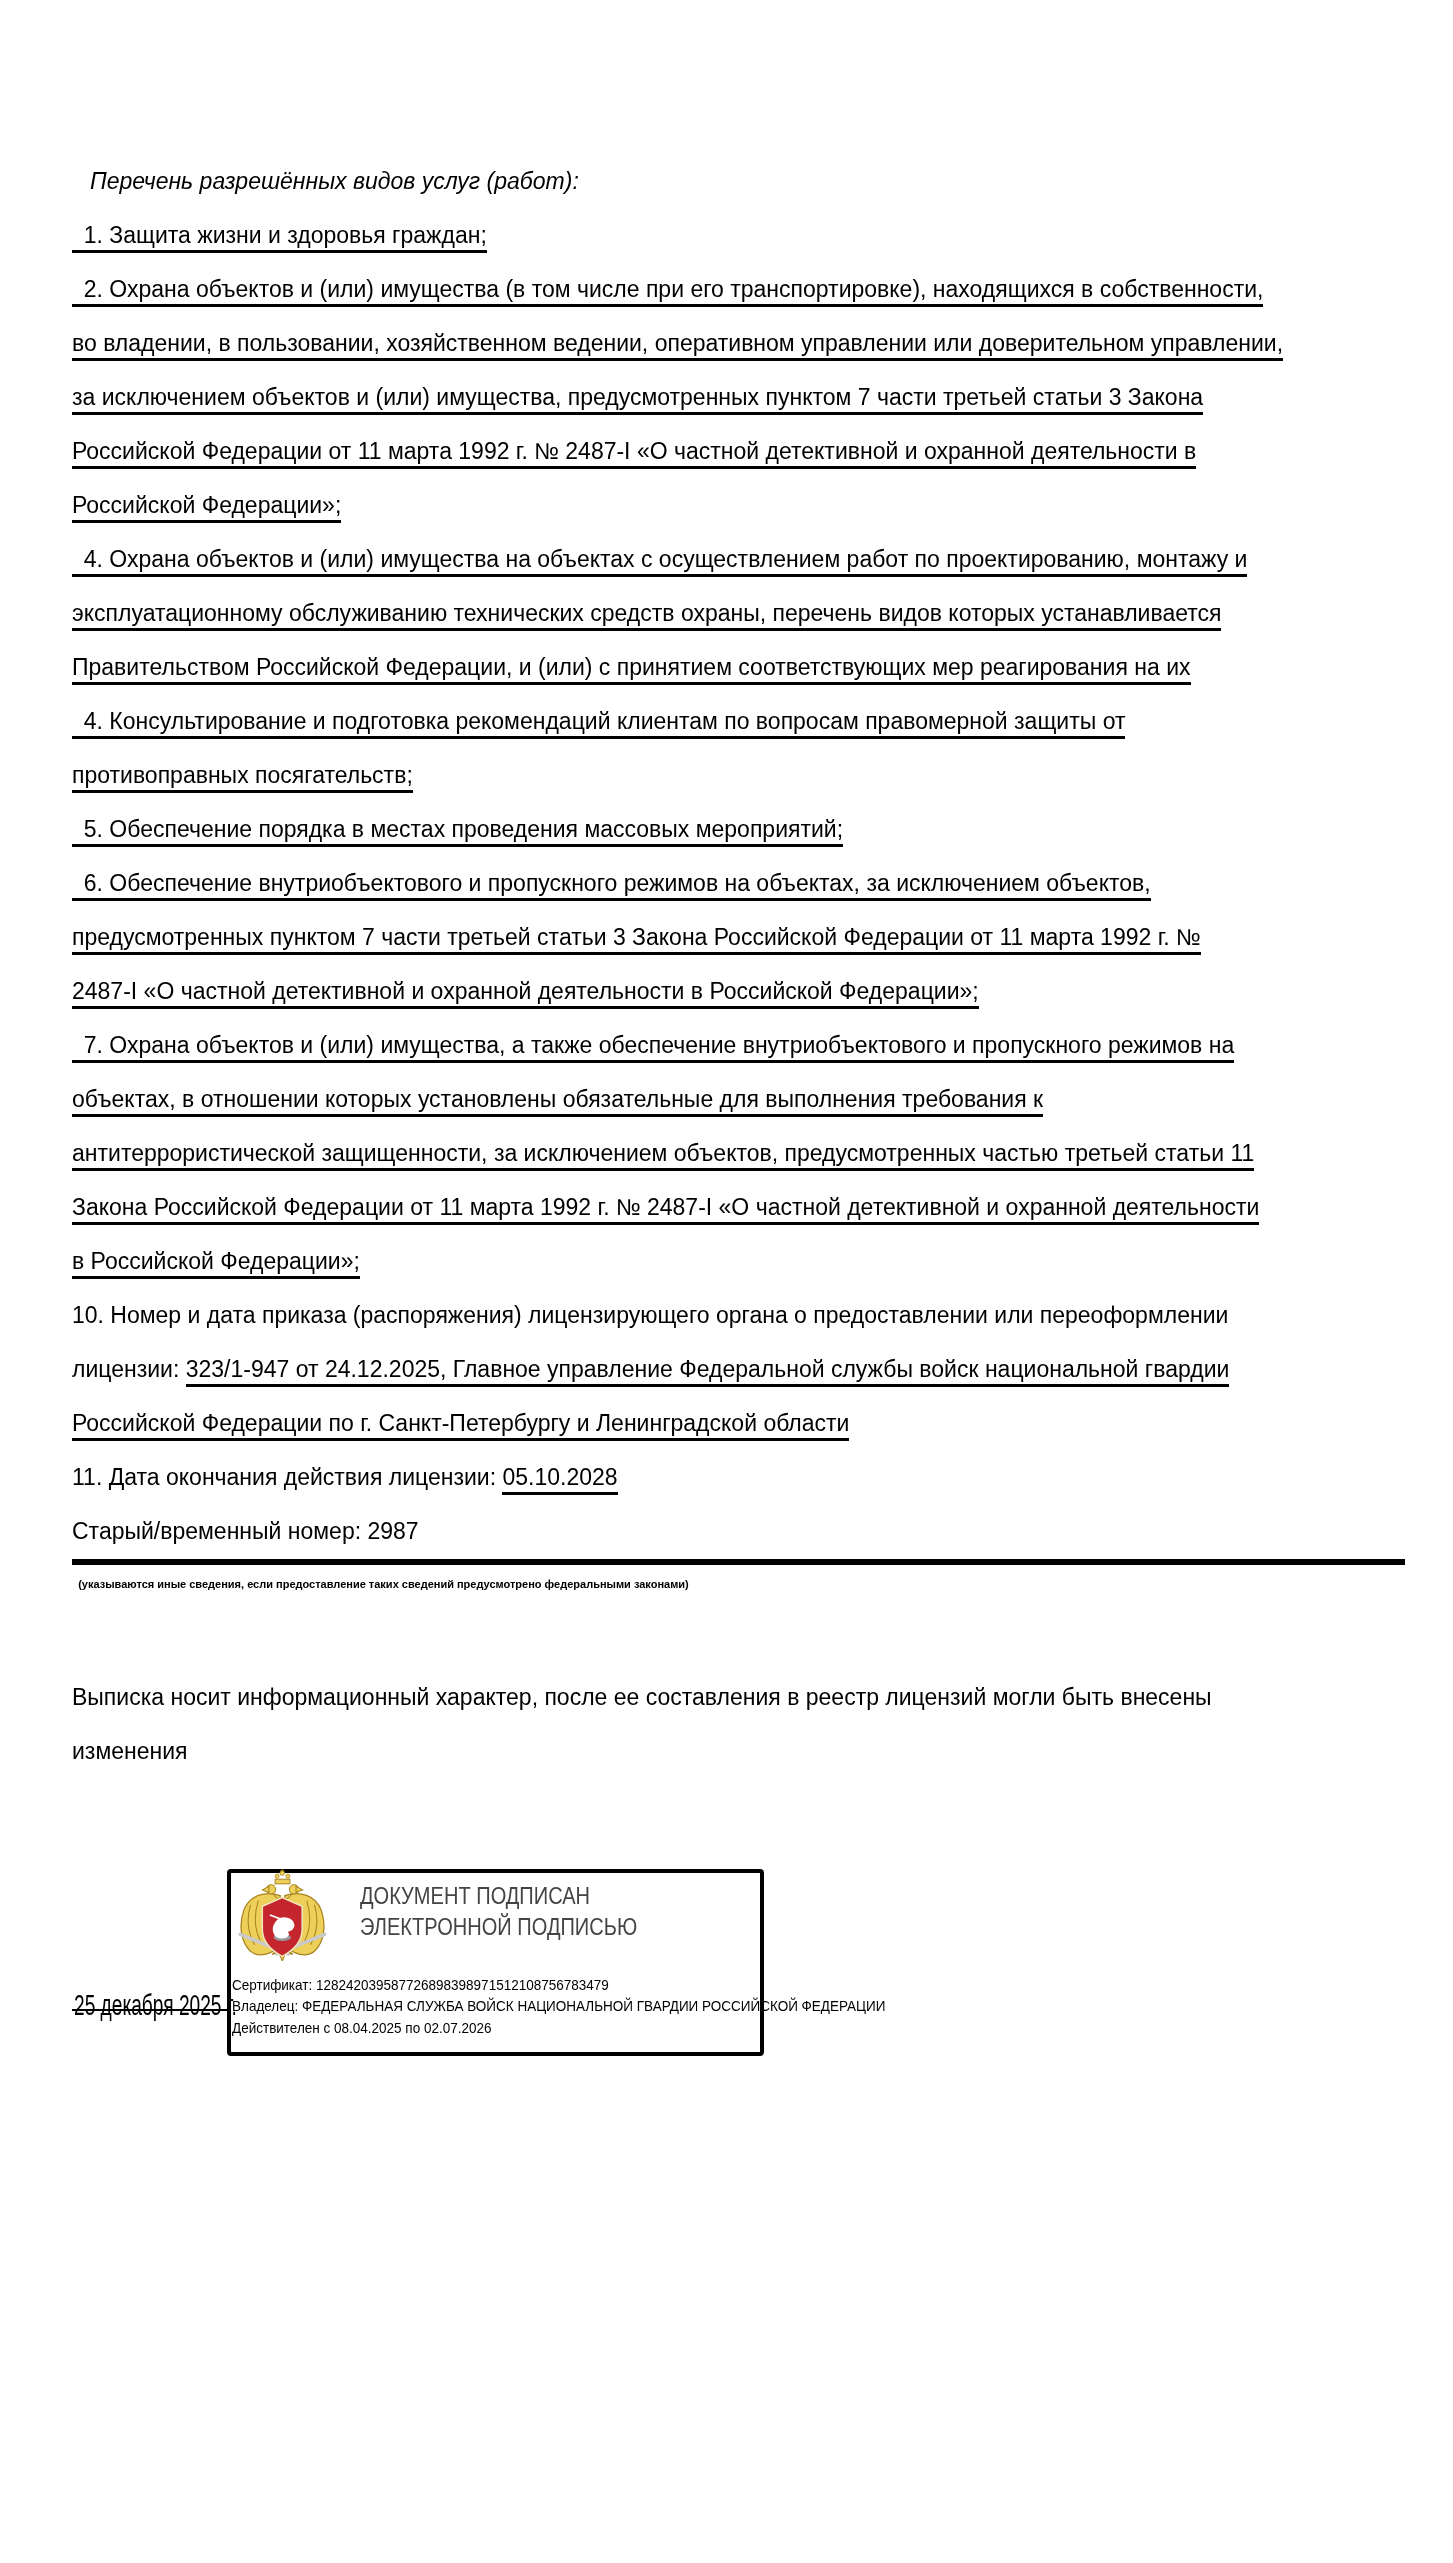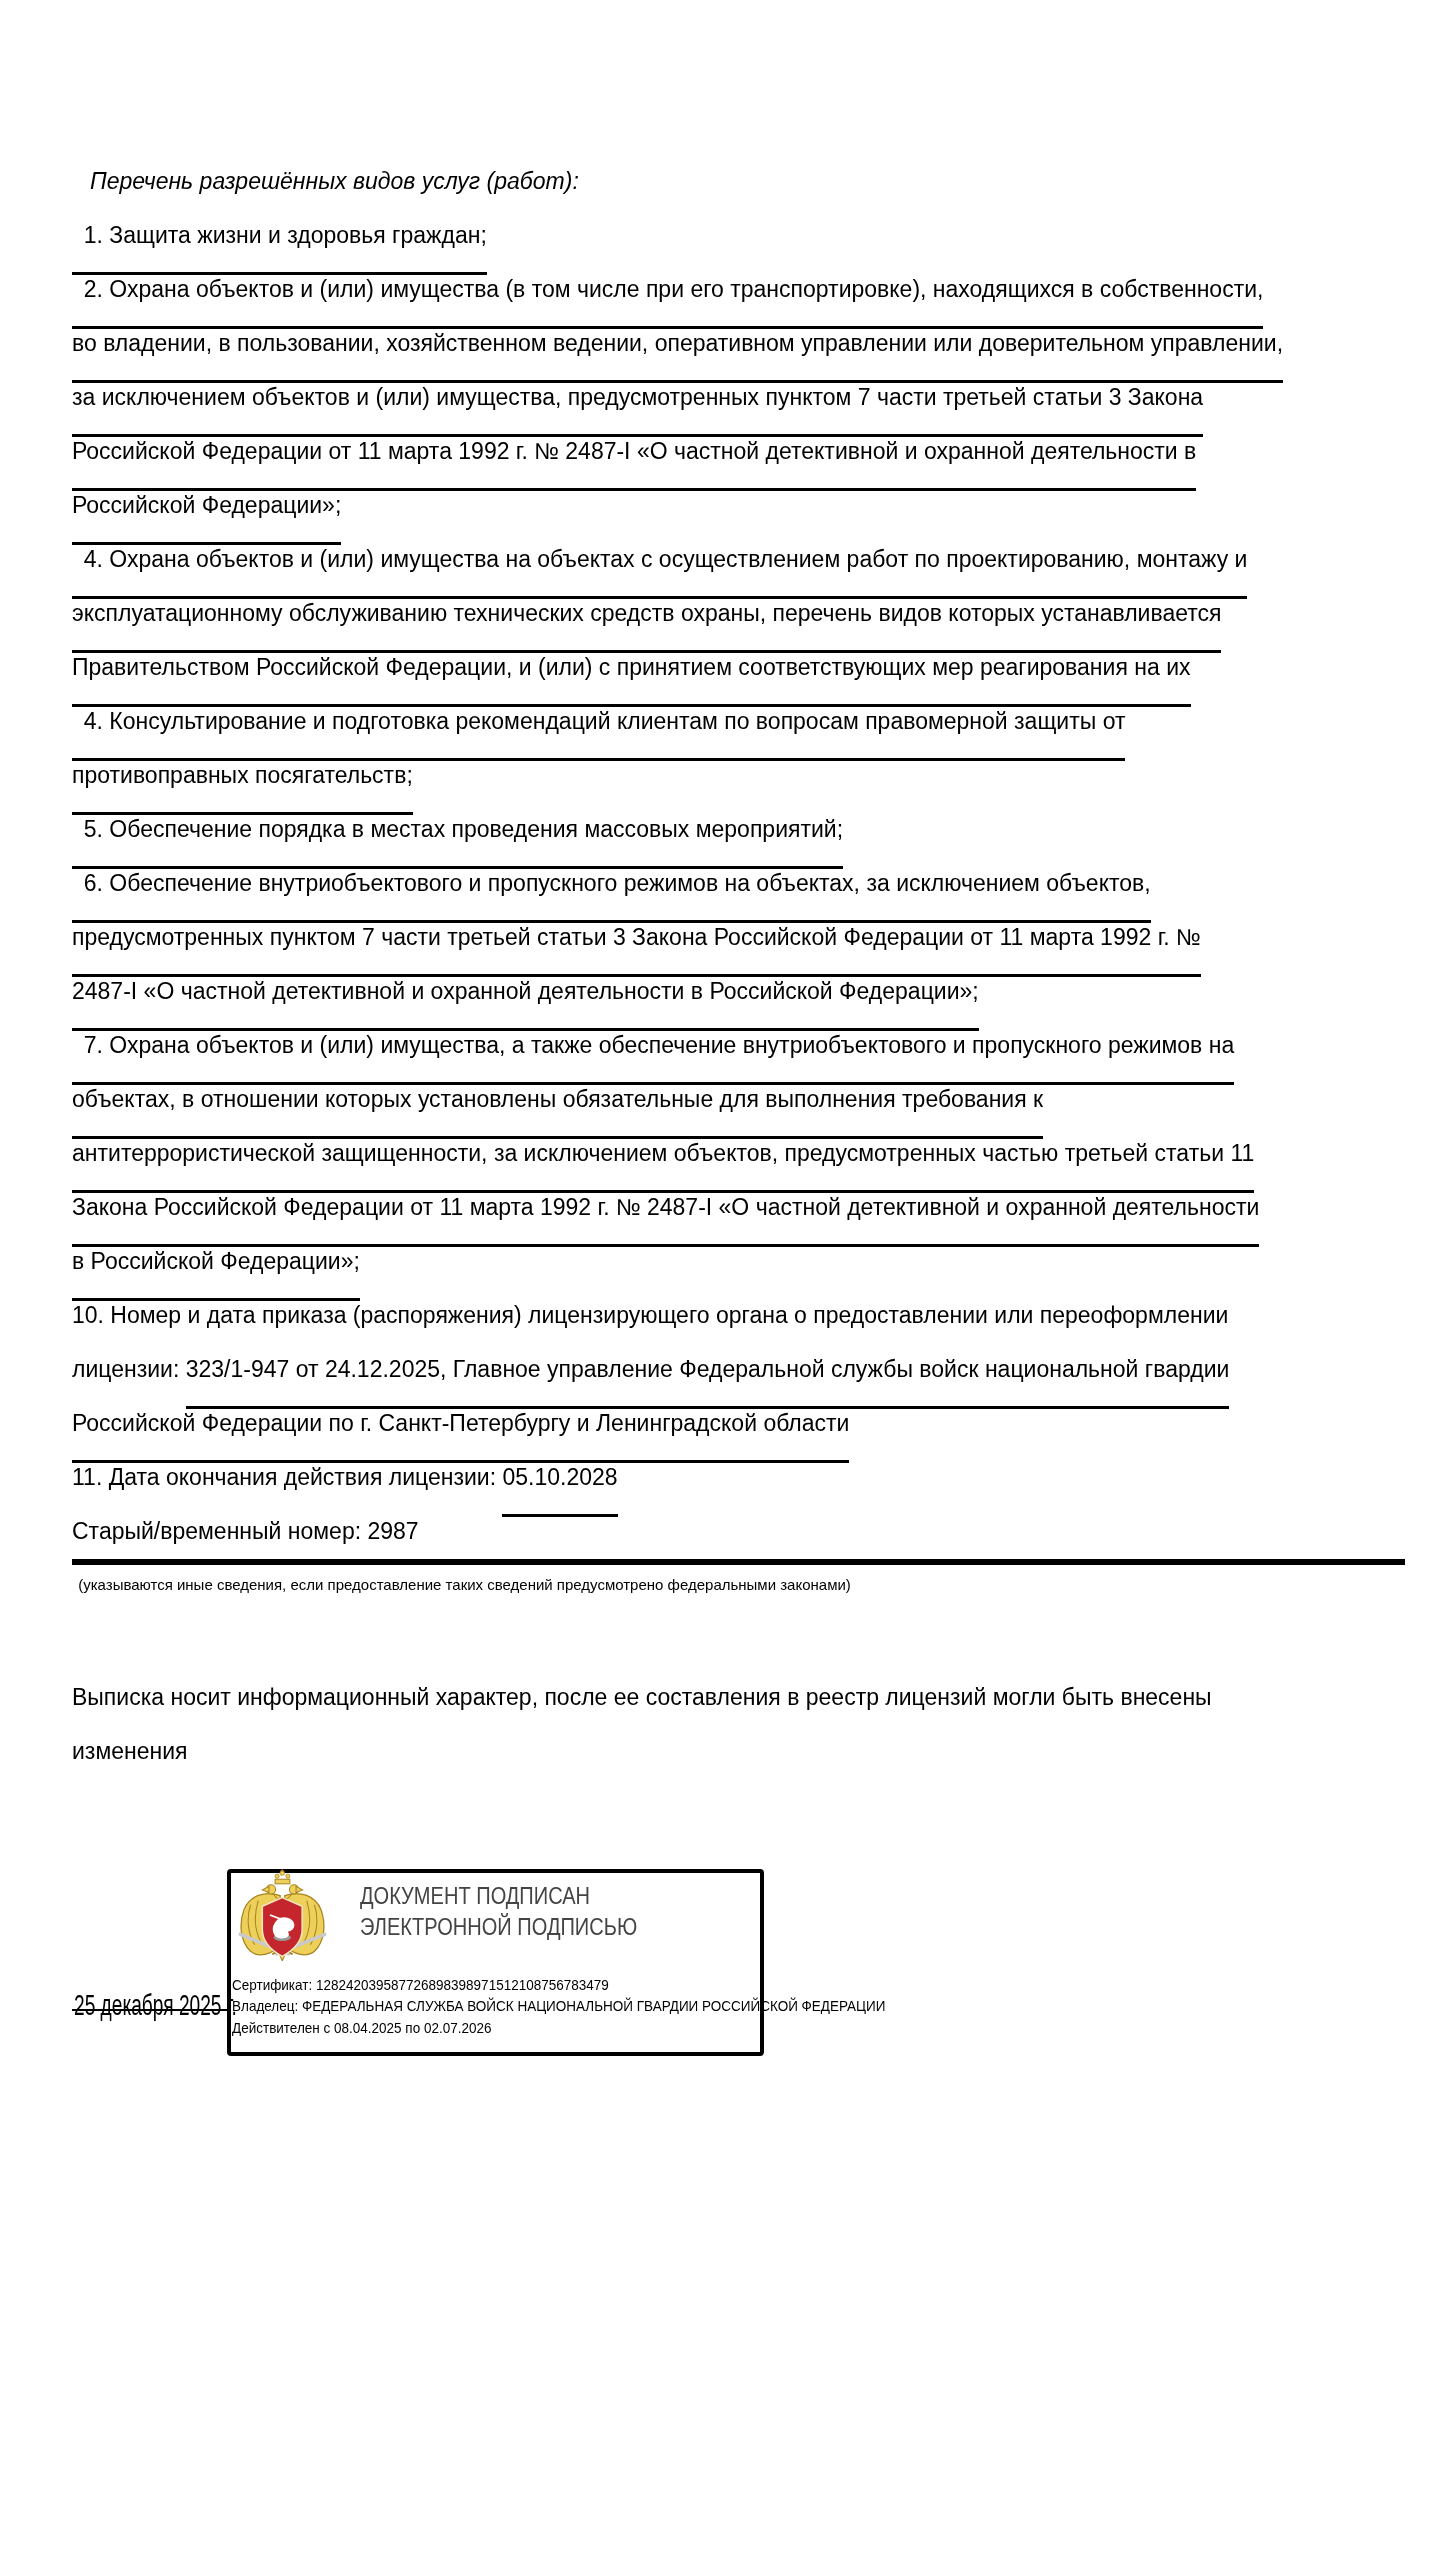--- a/index.html
+++ b/index.html
@@ -2,25 +2,25 @@
 <html style="font-size:8.2px"><head>
 <meta charset="utf-8">
 <style>
   html,body{margin:0;padding:0;background:#ffffff;}
   body{
     width:1453px;height:2878px;position:relative;overflow:hidden;
     font-family:"Liberation Sans", sans-serif;color:#000;
   }
   .doc{padding:154px 46px 0 72px;font-size:23px;line-height:54px;}
   .line{white-space:nowrap;height:54px;}
-  .line .u{border-bottom:3.1px solid #000;padding-bottom:24px;}
+  .line .u{border-bottom:3.1px solid #000;padding-bottom:2px;}
   .line .ind{padding-left:11.8px;}
   .intro-ind{padding-left:18px;font-style:italic;}
   .rule{height:6.2px;background:#000;margin-top:1px;width:1333px;}
-  .footnote{font-size:15px;line-height:15.4px;margin:12.3px 0 0 6.2px;white-space:nowrap;}
+  .footnote{font-size:11px;line-height:15.4px;margin:12.3px 0 0 6.2px;white-space:nowrap;font-weight:bold;}
   .disclaimer{margin-top:77px;}
   .sig-row{position:relative;margin-top:91px;height:220px;}
   .sig-date{
     position:absolute;left:2.1px;top:109px;font-size:29px;white-space:nowrap;
     transform:scaleX(0.66);transform-origin:0 0;z-index:2;
   }
   .sig-date-line{position:absolute;left:0;top:140px;width:155px;height:2.6px;background:#000;z-index:3;}
   .stamp{
     position:absolute;left:155px;top:0;width:529px;height:179px;
     border:4.6px solid #000;border-radius:4px;background:#fff;

